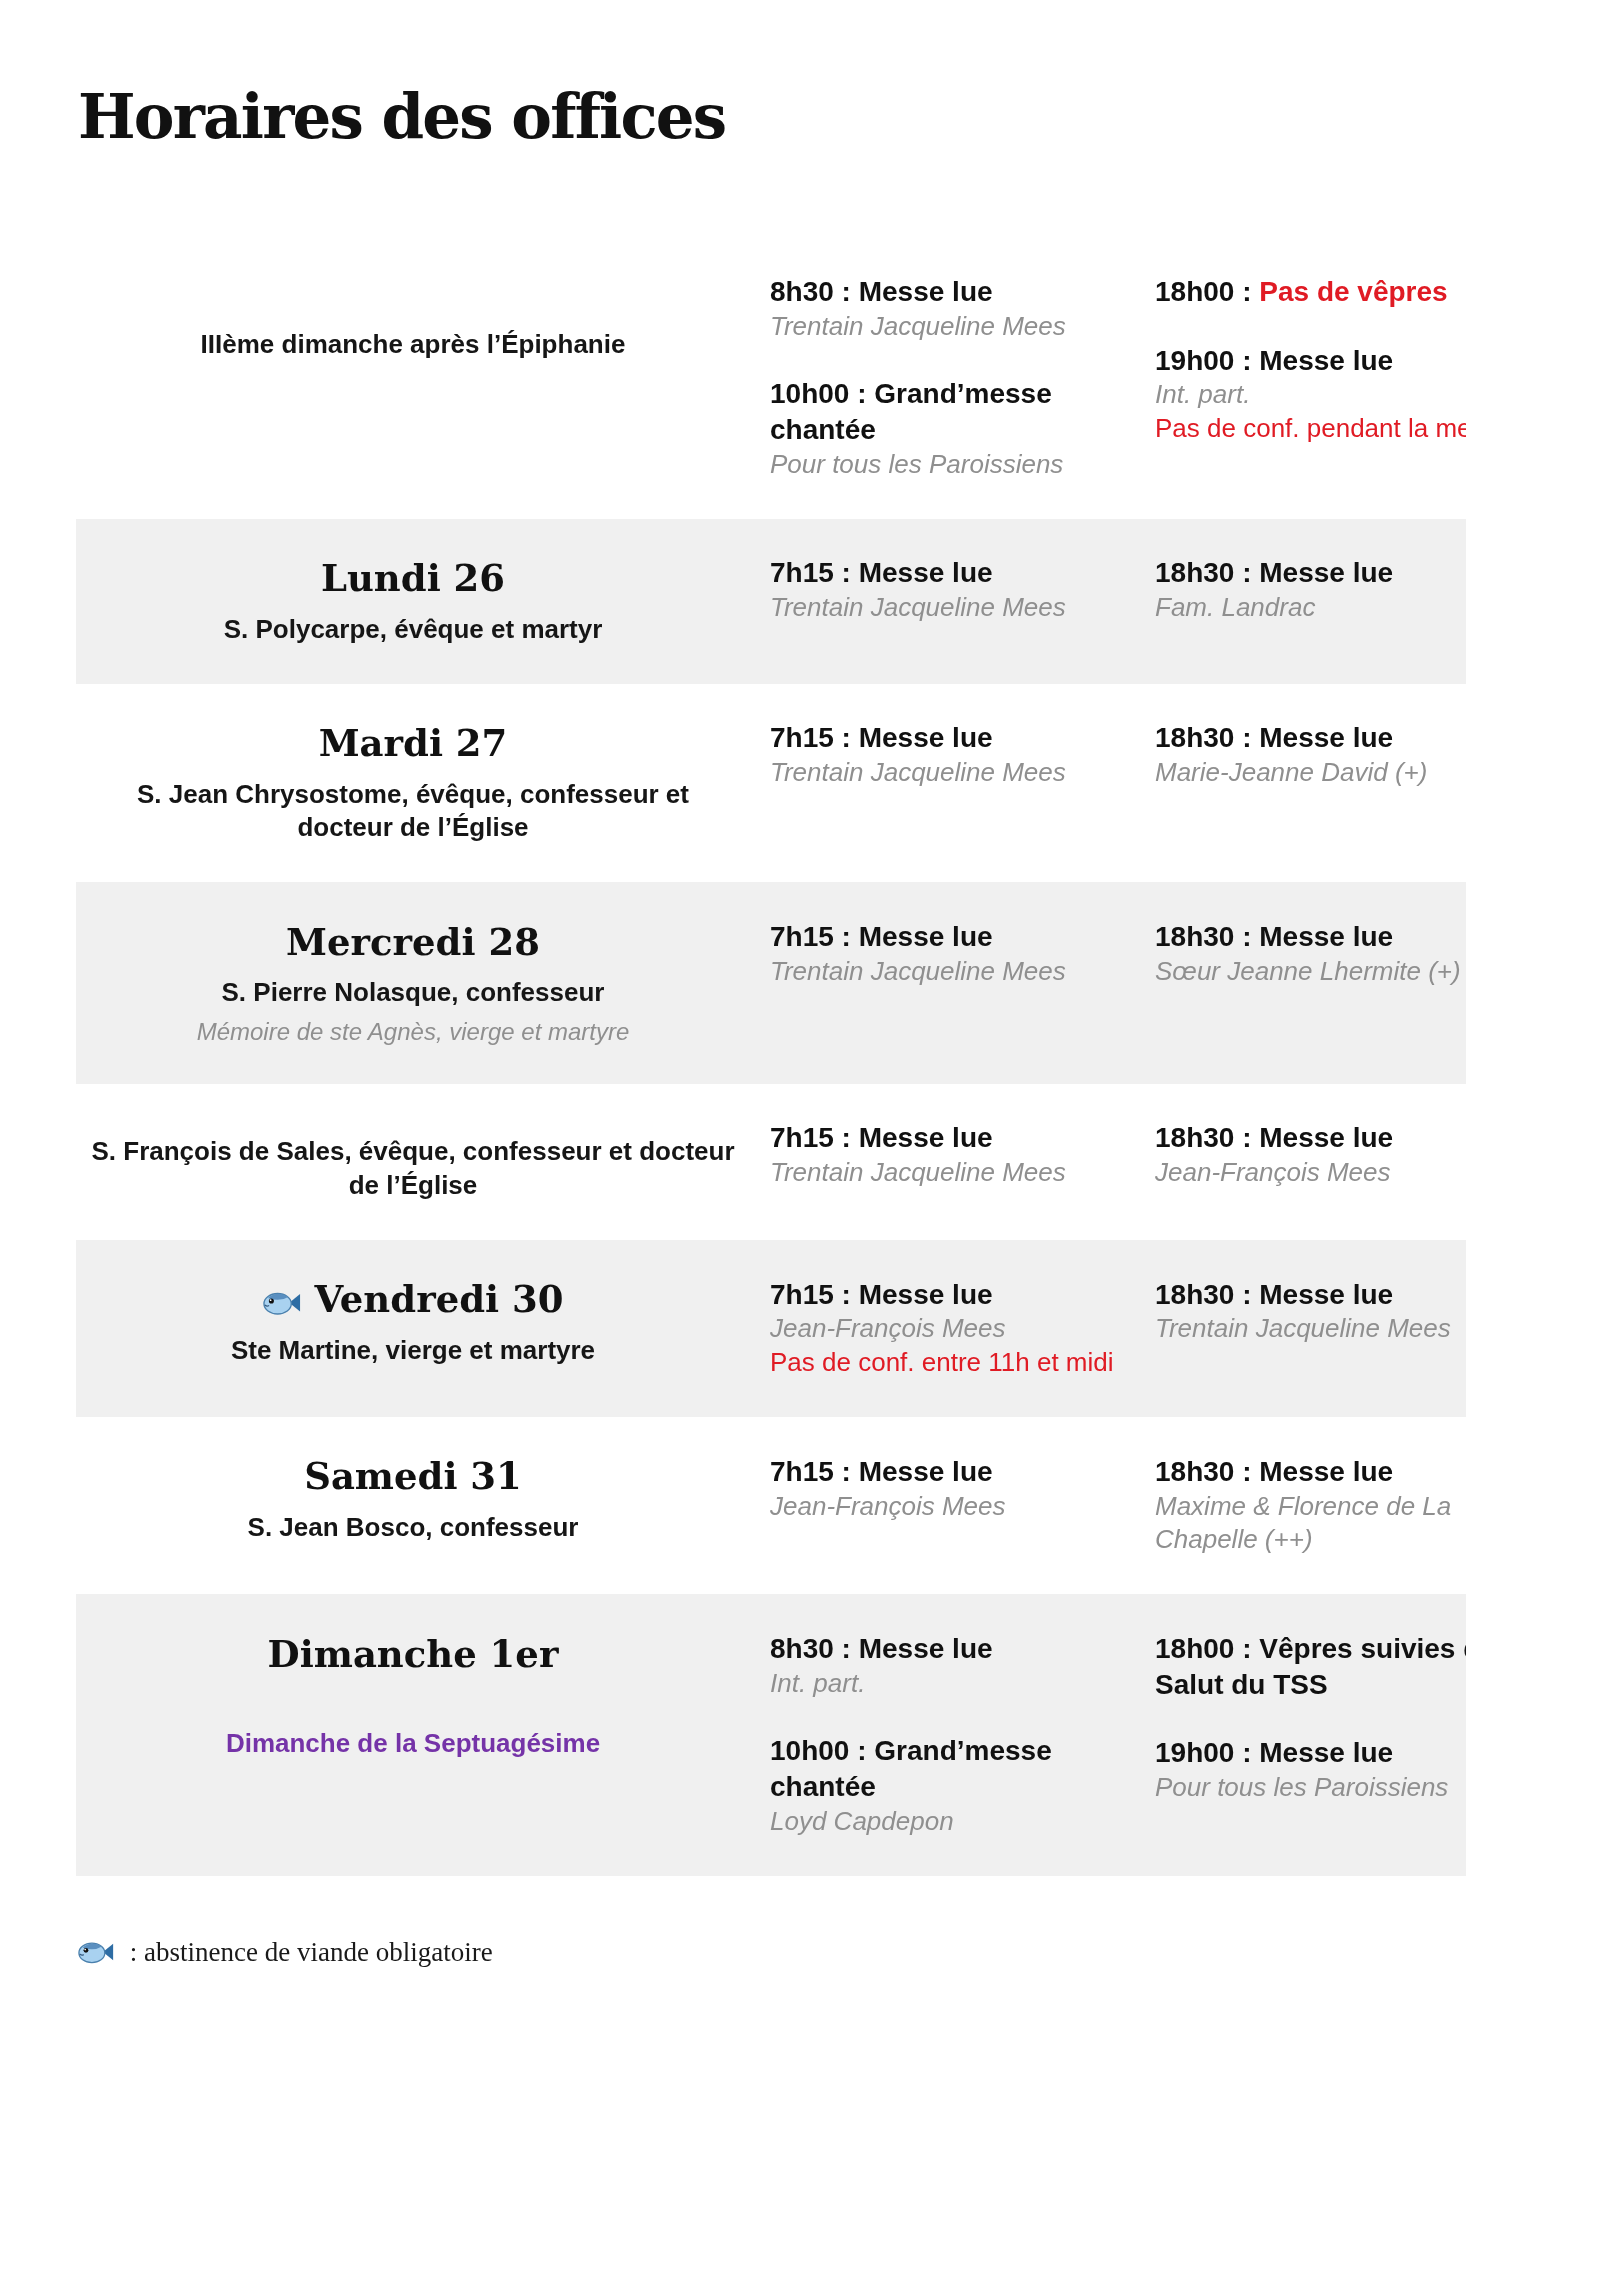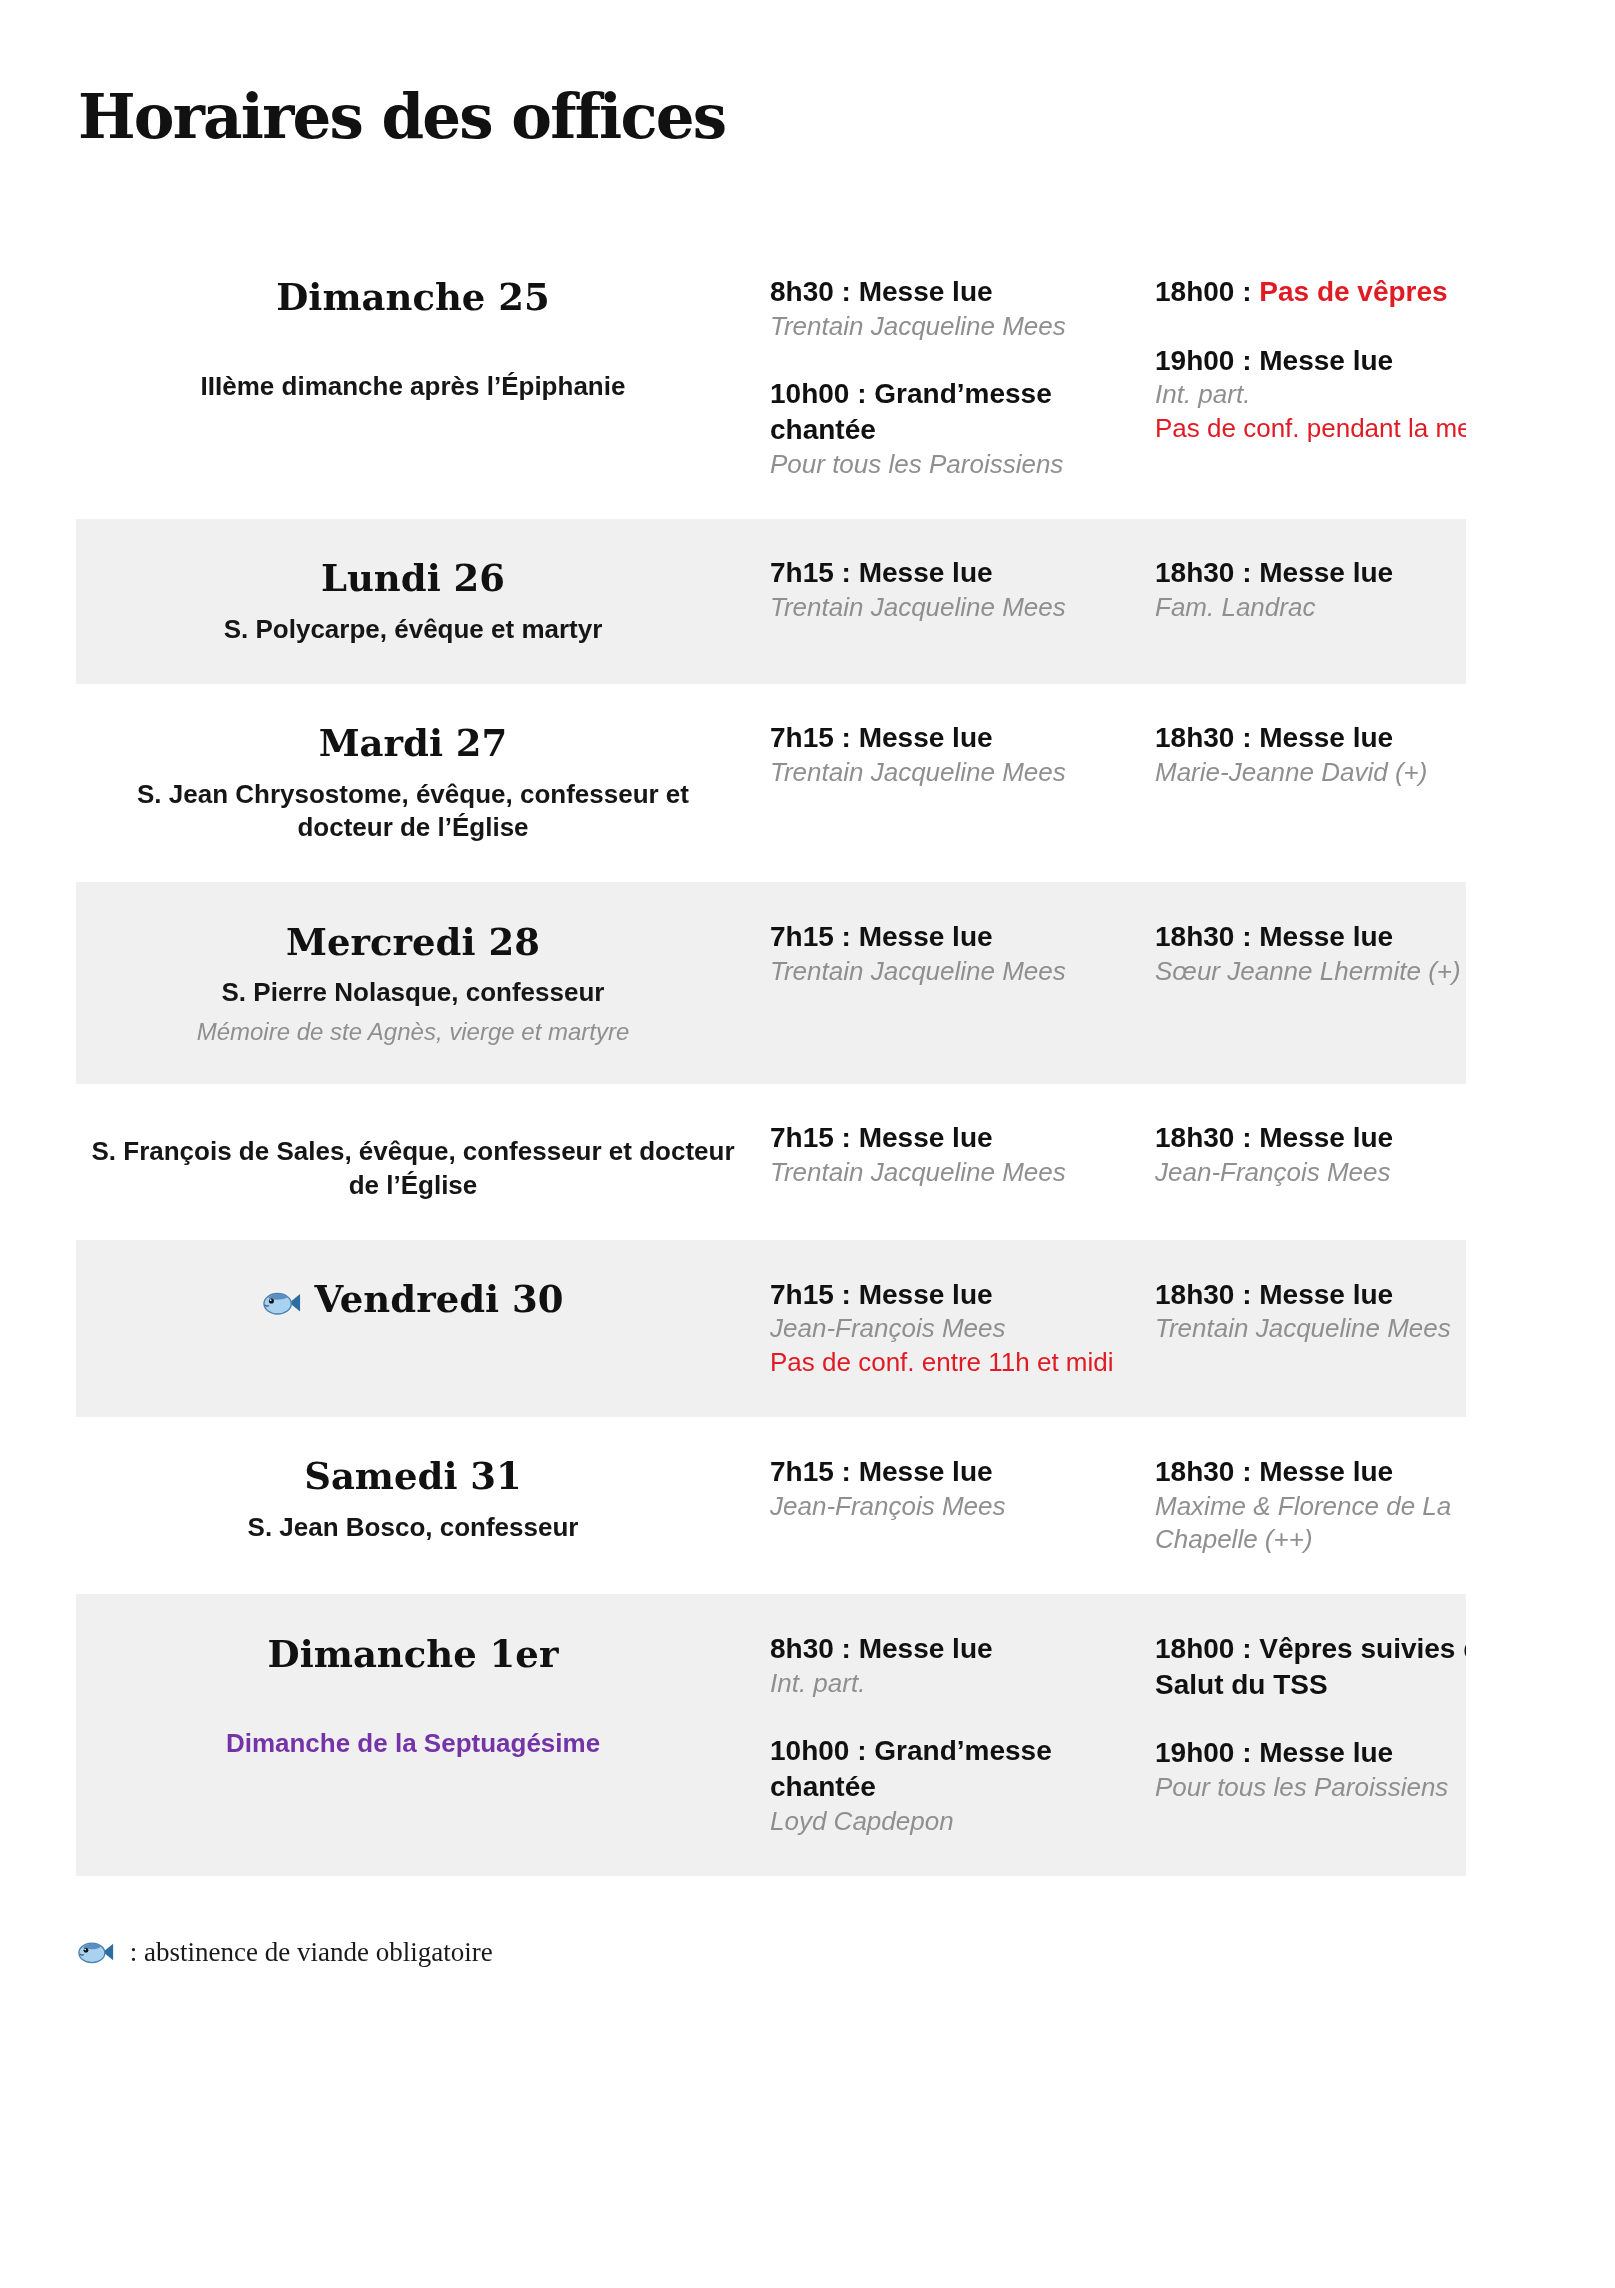--- a/index.html
+++ b/index.html
@@ -104,21 +104,20 @@
 </style>
 </head>
 <body>
 
 <div class="page">
   <h1 class="title">Horaires des offices</h1>
 
   <div class="rows" id="rows">
       <div class="row">
     <div class="day-cell">
-      <div class="day-title"><span class="fish-slot"></span><span class="day-name">Dimanche 25</span></div>
       <div class="day-subtitle spaced">IIIème dimanche après l’Épiphanie</div>
 
     </div>
     <div class="services morning">
           <div class="entry">
     <div class="entry-head"><span class="entry-time">8h30</span><span class="entry-sep"> : </span><span class="entry-title">Messe lue</span></div>
   <div class="line intention">Trentain Jacqueline Mees</div>
           </div>
           <div class="entry">
     <div class="entry-head"><span class="entry-time">10h00</span><span class="entry-sep"> : </span><span class="entry-title">Grand’messe chantée</span></div>
@@ -214,20 +213,21 @@
       <div class="row alt">
     <div class="day-cell">
       <div class="day-title"><span class="fish-slot"><svg width="39" height="29.5" viewBox="0 0 40 30" aria-hidden="true">
     <polygon points="27,15 38,6 38,24" fill="#2e6da4"></polygon>
     <ellipse cx="15" cy="16" rx="14" ry="10.5" fill="#a9d2f0" stroke="#4a80ad" stroke-width="1.4"></ellipse>
     <path d="M5,10 Q15,2 26,9 Q21,12 15,12 Q9,12 5,10 Z" fill="#5a8fc0"></path>
     <circle cx="8.6" cy="13.2" r="2.6" fill="#111"></circle>
     <circle cx="7.8" cy="12.4" r="0.9" fill="#fff"></circle>
     <path d="M2.2,17.5 q1.8,1.6 3.6,0.6" stroke="#34597f" stroke-width="1.3" fill="none" stroke-linecap="round"></path>
   </svg></span><span class="day-name">Vendredi 30</span></div>
+      <div class="day-subtitle">Ste Martine, vierge et martyre</div>
 
     </div>
     <div class="services morning">
           <div class="entry">
     <div class="entry-head"><span class="entry-time">7h15</span><span class="entry-sep"> : </span><span class="entry-title">Messe lue</span></div>
   <div class="line intention">Jean-François Mees</div>
             <div class="line warning">Pas de conf. entre 11h et midi</div>
           </div>
         </div>
     <div class="services evening">

